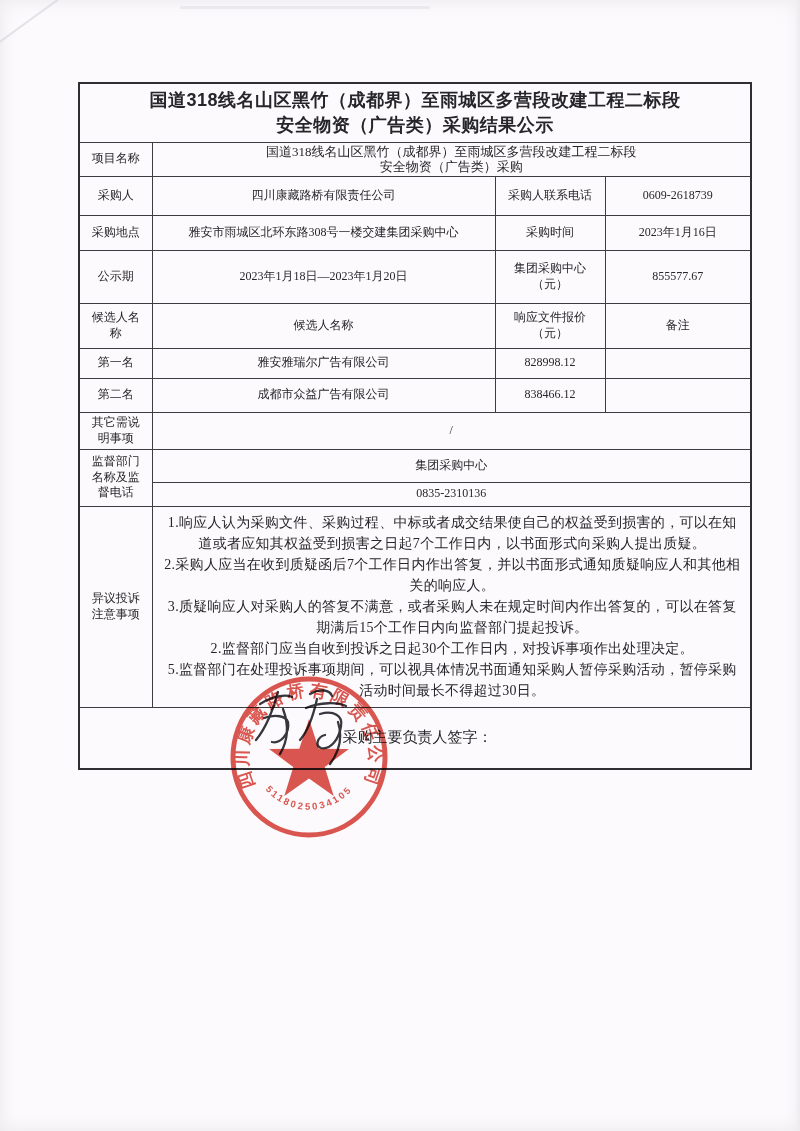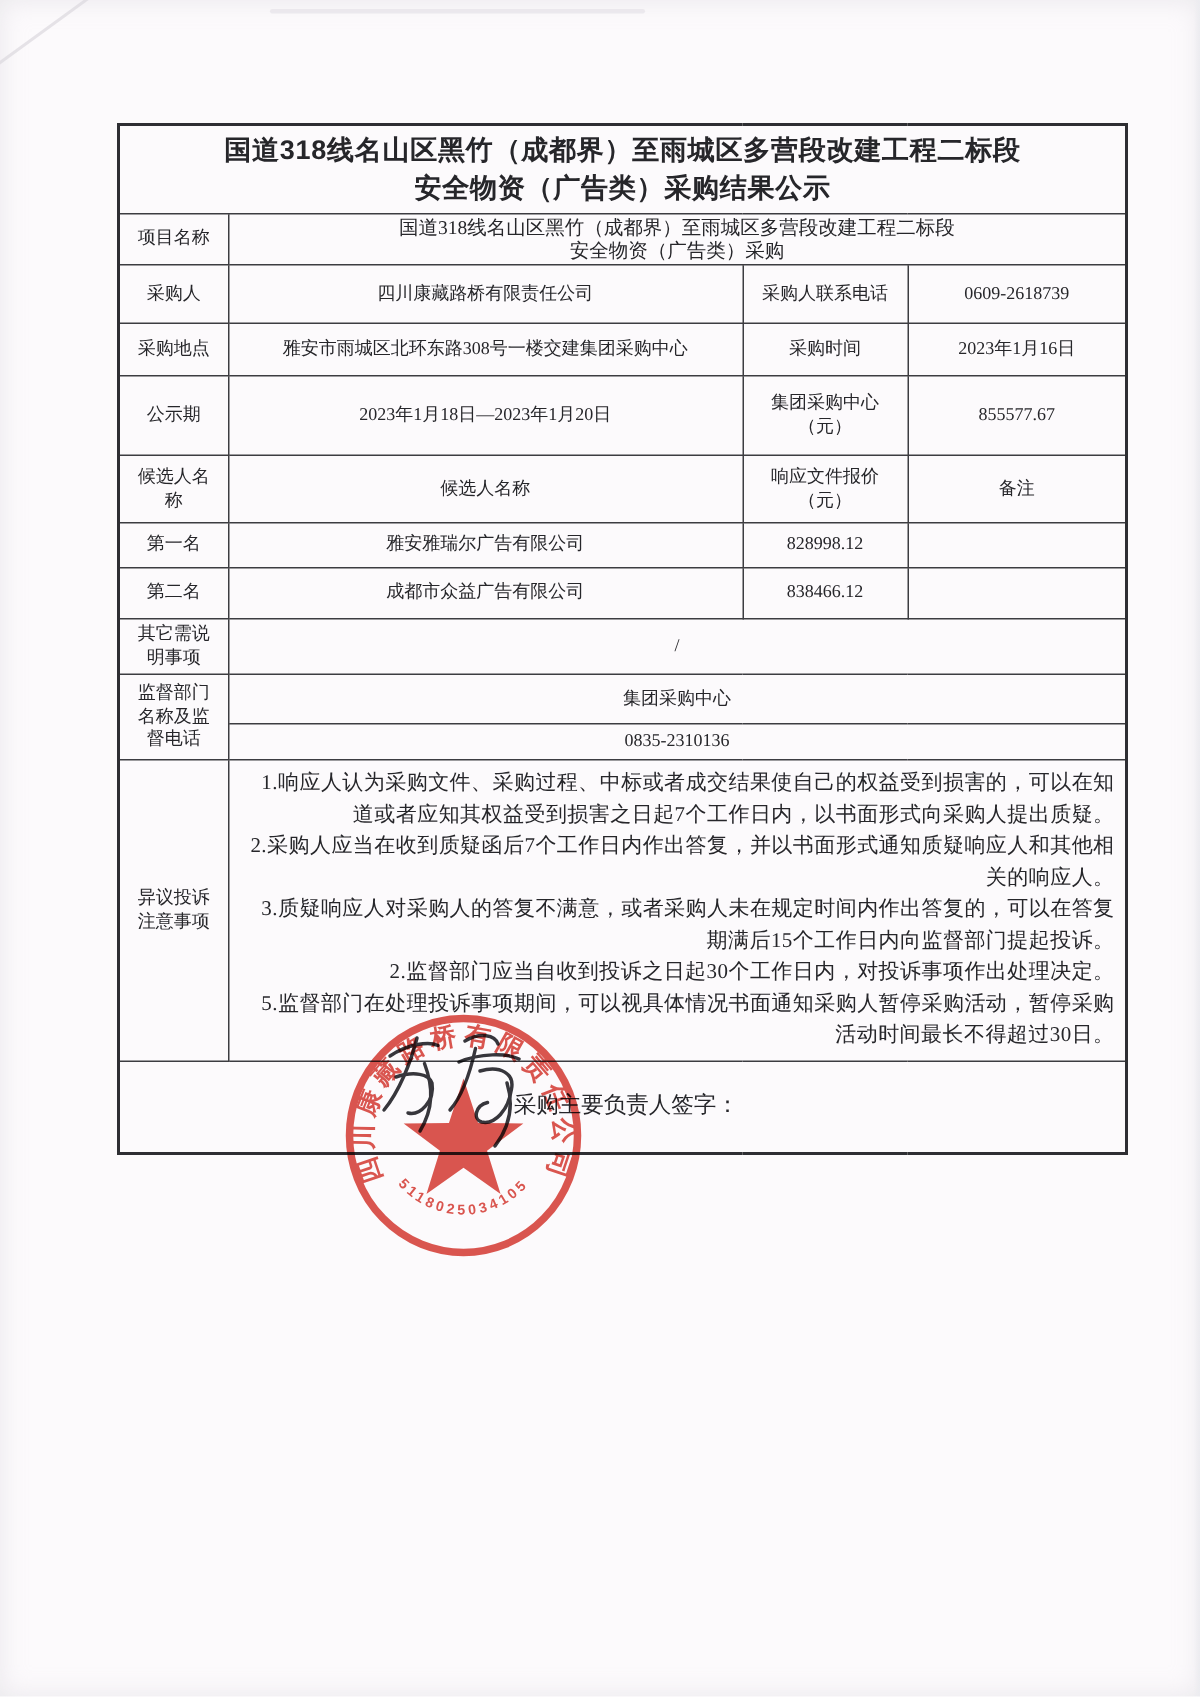--- a/index.html
+++ b/index.html
@@ -34,21 +34,21 @@
     font-size:12px;line-height:1.3;
     overflow:hidden;
   }
   td.title-cell{
     font-family:"Liberation Sans","DejaVu Sans",sans-serif;
     font-weight:bold;font-size:18px;line-height:25px;letter-spacing:.5px;
   }
   td.label-cell{padding:1px 6px;}
   td.project-value{font-size:13px;line-height:15.5px;}
   td.objection-cell{
-    text-align:right;vertical-align:middle;
+    text-align:center;vertical-align:middle;
     padding:5px 7px 5px 9px;
     font-size:14px;line-height:21px;letter-spacing:.3px;
   }
   td.sig-cell{text-align:center;padding-left:9px;font-size:15px;}
   .two-line span{display:block;}
 
   svg.signature{
     position:absolute;left:250px;top:682px;
     mix-blend-mode:multiply;opacity:.92;
   }

